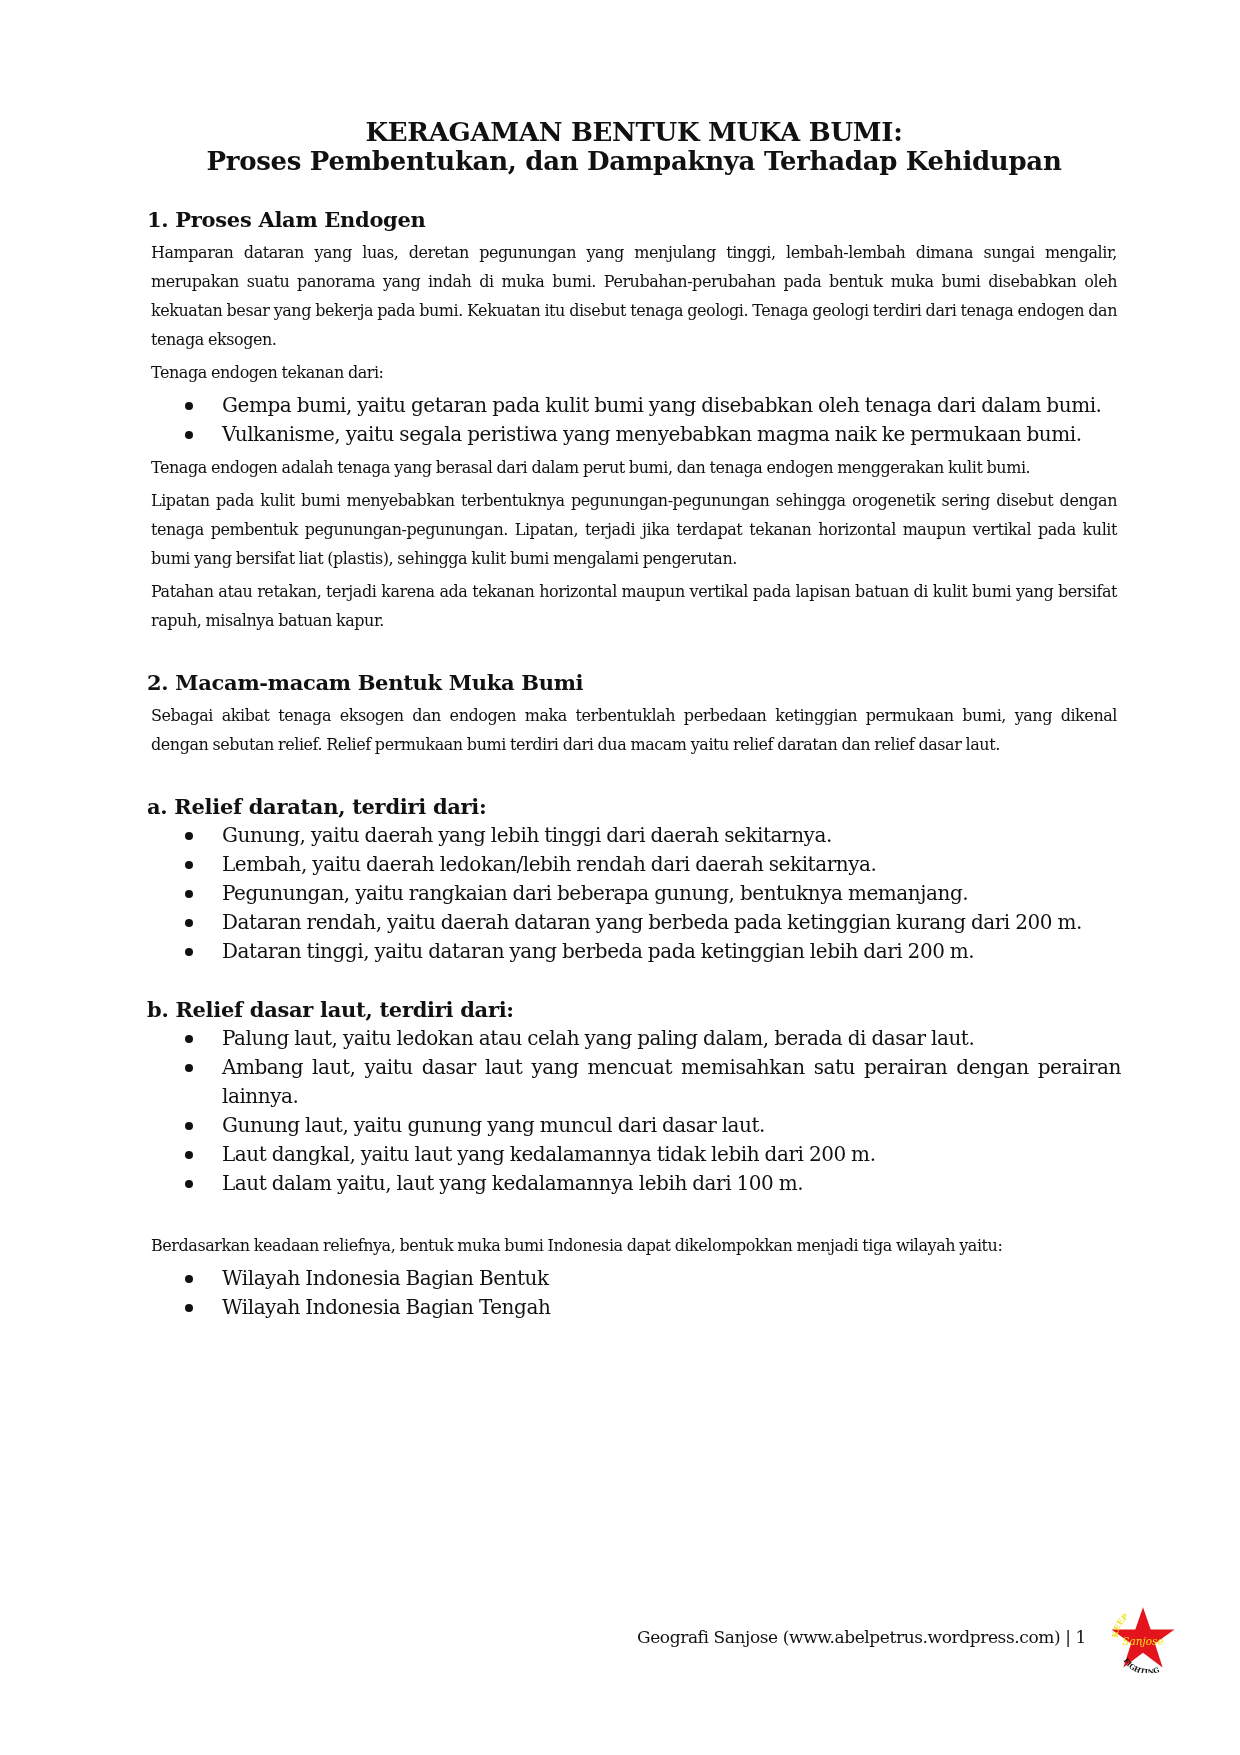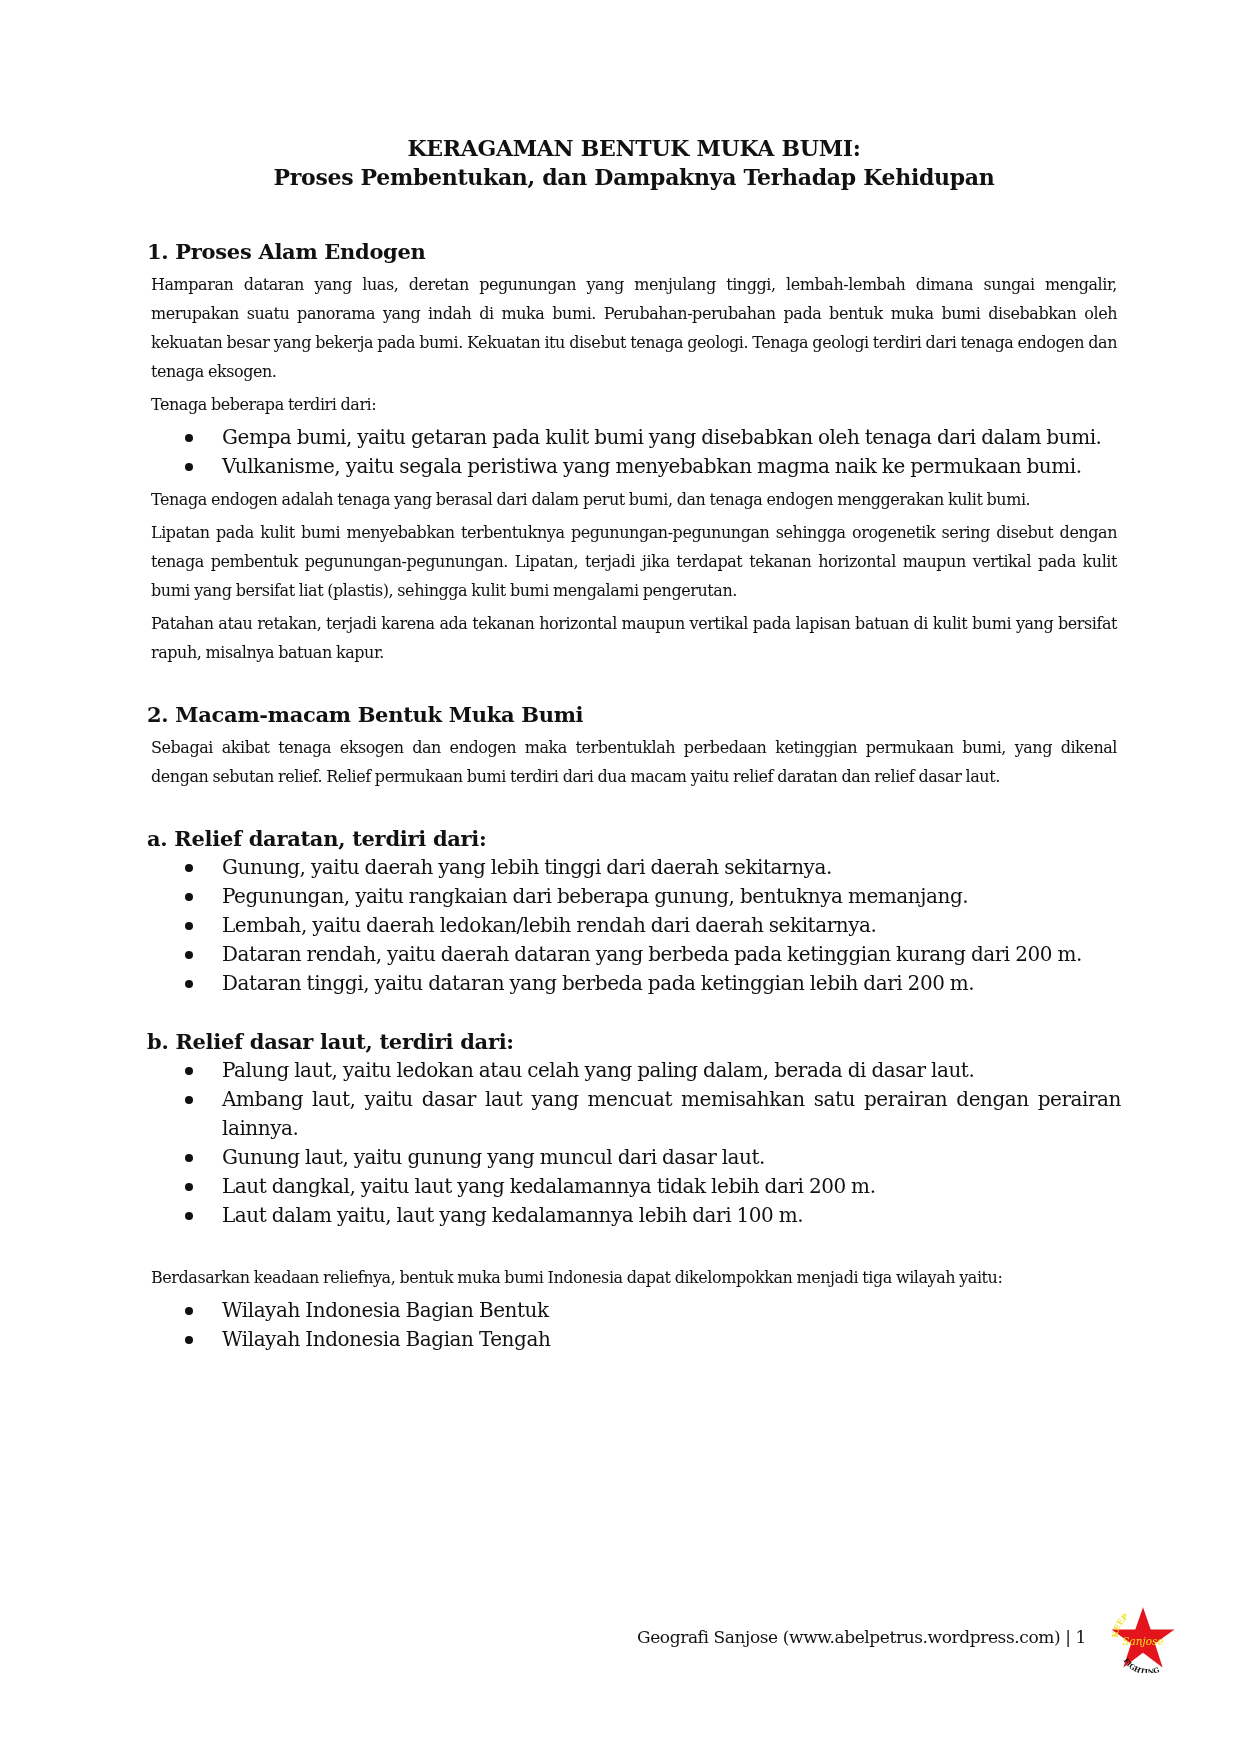--- a/index.html
+++ b/index.html
@@ -17,24 +17,24 @@
     }
     .page {
       position: absolute;
       left: 147px;
       top: 118px;
       width: 974px;
     }
     .title {
       text-align: center;
       font-weight: bold;
-      font-size: 22px;
+      font-size: 26px;
       line-height: 29px;
       letter-spacing: -0.3px;
-      margin: 16px;
+      margin: 0;
     }
     .section-heading {
       font-weight: bold;
       font-size: 21px;
       line-height: 29px;
       margin: 0;
       letter-spacing: -0.3px;
     }
     .para {
       font-size: 16px;
@@ -105,43 +105,43 @@
   <h1 class="title">
     <span>KERAGAMAN BENTUK MUKA BUMI:</span><br>
     <span>Proses Pembentukan, dan Dampaknya Terhadap Kehidupan</span>
   </h1>
 
   <div class="gap-title"></div>
 
   <section>
     <h2 class="section-heading">1. Proses Alam Endogen</h2>
     <p class="para last-line-left">Hamparan dataran yang luas, deretan pegunungan yang menjulang tinggi, lembah-lembah dimana sungai mengalir, merupakan suatu panorama yang indah di muka bumi. Perubahan-perubahan pada bentuk muka bumi disebabkan oleh kekuatan besar yang bekerja pada bumi. Kekuatan itu disebut tenaga geologi. Tenaga geologi terdiri dari tenaga endogen dan tenaga eksogen.</p>
-    <p class="para">Tenaga beberapa terdiri dari:</p>
+    <p class="para">Tenaga endogen tekanan dari:</p>
     <ul class="bullets">
       <li class="last-line-left"><span class="bullet"></span><span>Gempa bumi, yaitu getaran pada kulit bumi yang disebabkan oleh tenaga dari dalam bumi.</span></li>
       <li><span class="bullet"></span><span>Vulkanisme, yaitu segala peristiwa yang menyebabkan magma naik ke permukaan bumi.</span></li>
     </ul>
     <p class="para last-line-left">Tenaga endogen adalah tenaga yang berasal dari dalam perut bumi, dan tenaga endogen menggerakan kulit bumi.</p>
     <p class="para last-line-left">Lipatan pada kulit bumi menyebabkan terbentuknya pegunungan-pegunungan sehingga orogenetik sering disebut dengan tenaga pembentuk pegunungan-pegunungan. Lipatan, terjadi jika terdapat tekanan horizontal maupun vertikal pada kulit bumi yang bersifat liat (plastis), sehingga kulit bumi mengalami pengerutan.</p>
     <p class="para last-line-left">Patahan atau retakan, terjadi karena ada tekanan horizontal maupun vertikal pada lapisan batuan di kulit bumi yang bersifat rapuh, misalnya batuan kapur.</p>
   </section>
 
   <div class="gap-small"></div>
 
   <section>
     <h2 class="section-heading">2. Macam-macam Bentuk Muka Bumi</h2>
     <p class="para last-line-left">Sebagai akibat tenaga eksogen dan endogen maka terbentuklah perbedaan ketinggian permukaan bumi, yang dikenal dengan sebutan relief. Relief permukaan bumi terdiri dari dua macam yaitu relief daratan dan relief dasar laut.</p>
 
     <div class="gap-small"></div>
 
     <h3 class="section-heading">a. Relief daratan, terdiri dari:</h3>
     <ul class="bullets">
       <li><span class="bullet"></span><span>Gunung, yaitu daerah yang lebih tinggi dari daerah sekitarnya.</span></li>
+      <li><span class="bullet"></span><span>Lembah, yaitu daerah ledokan/lebih rendah dari daerah sekitarnya.</span></li>
       <li><span class="bullet"></span><span>Pegunungan, yaitu rangkaian dari beberapa gunung, bentuknya memanjang.</span></li>
-      <li><span class="bullet"></span><span>Lembah, yaitu daerah ledokan/lebih rendah dari daerah sekitarnya.</span></li>
       <li><span class="bullet"></span><span>Dataran rendah, yaitu daerah dataran yang berbeda pada ketinggian kurang dari 200 m.</span></li>
       <li><span class="bullet"></span><span>Dataran tinggi, yaitu dataran yang berbeda pada ketinggian lebih dari 200 m.</span></li>
     </ul>
 
     <div class="gap-small"></div>
 
     <h3 class="section-heading">b. Relief dasar laut, terdiri dari:</h3>
     <ul class="bullets">
       <li><span class="bullet"></span><span>Palung laut, yaitu ledokan atau celah yang paling dalam, berada di dasar laut.</span></li>
       <li><span class="bullet"></span><span>Ambang laut, yaitu dasar laut yang mencuat memisahkan satu perairan dengan perairan lainnya.</span></li>

